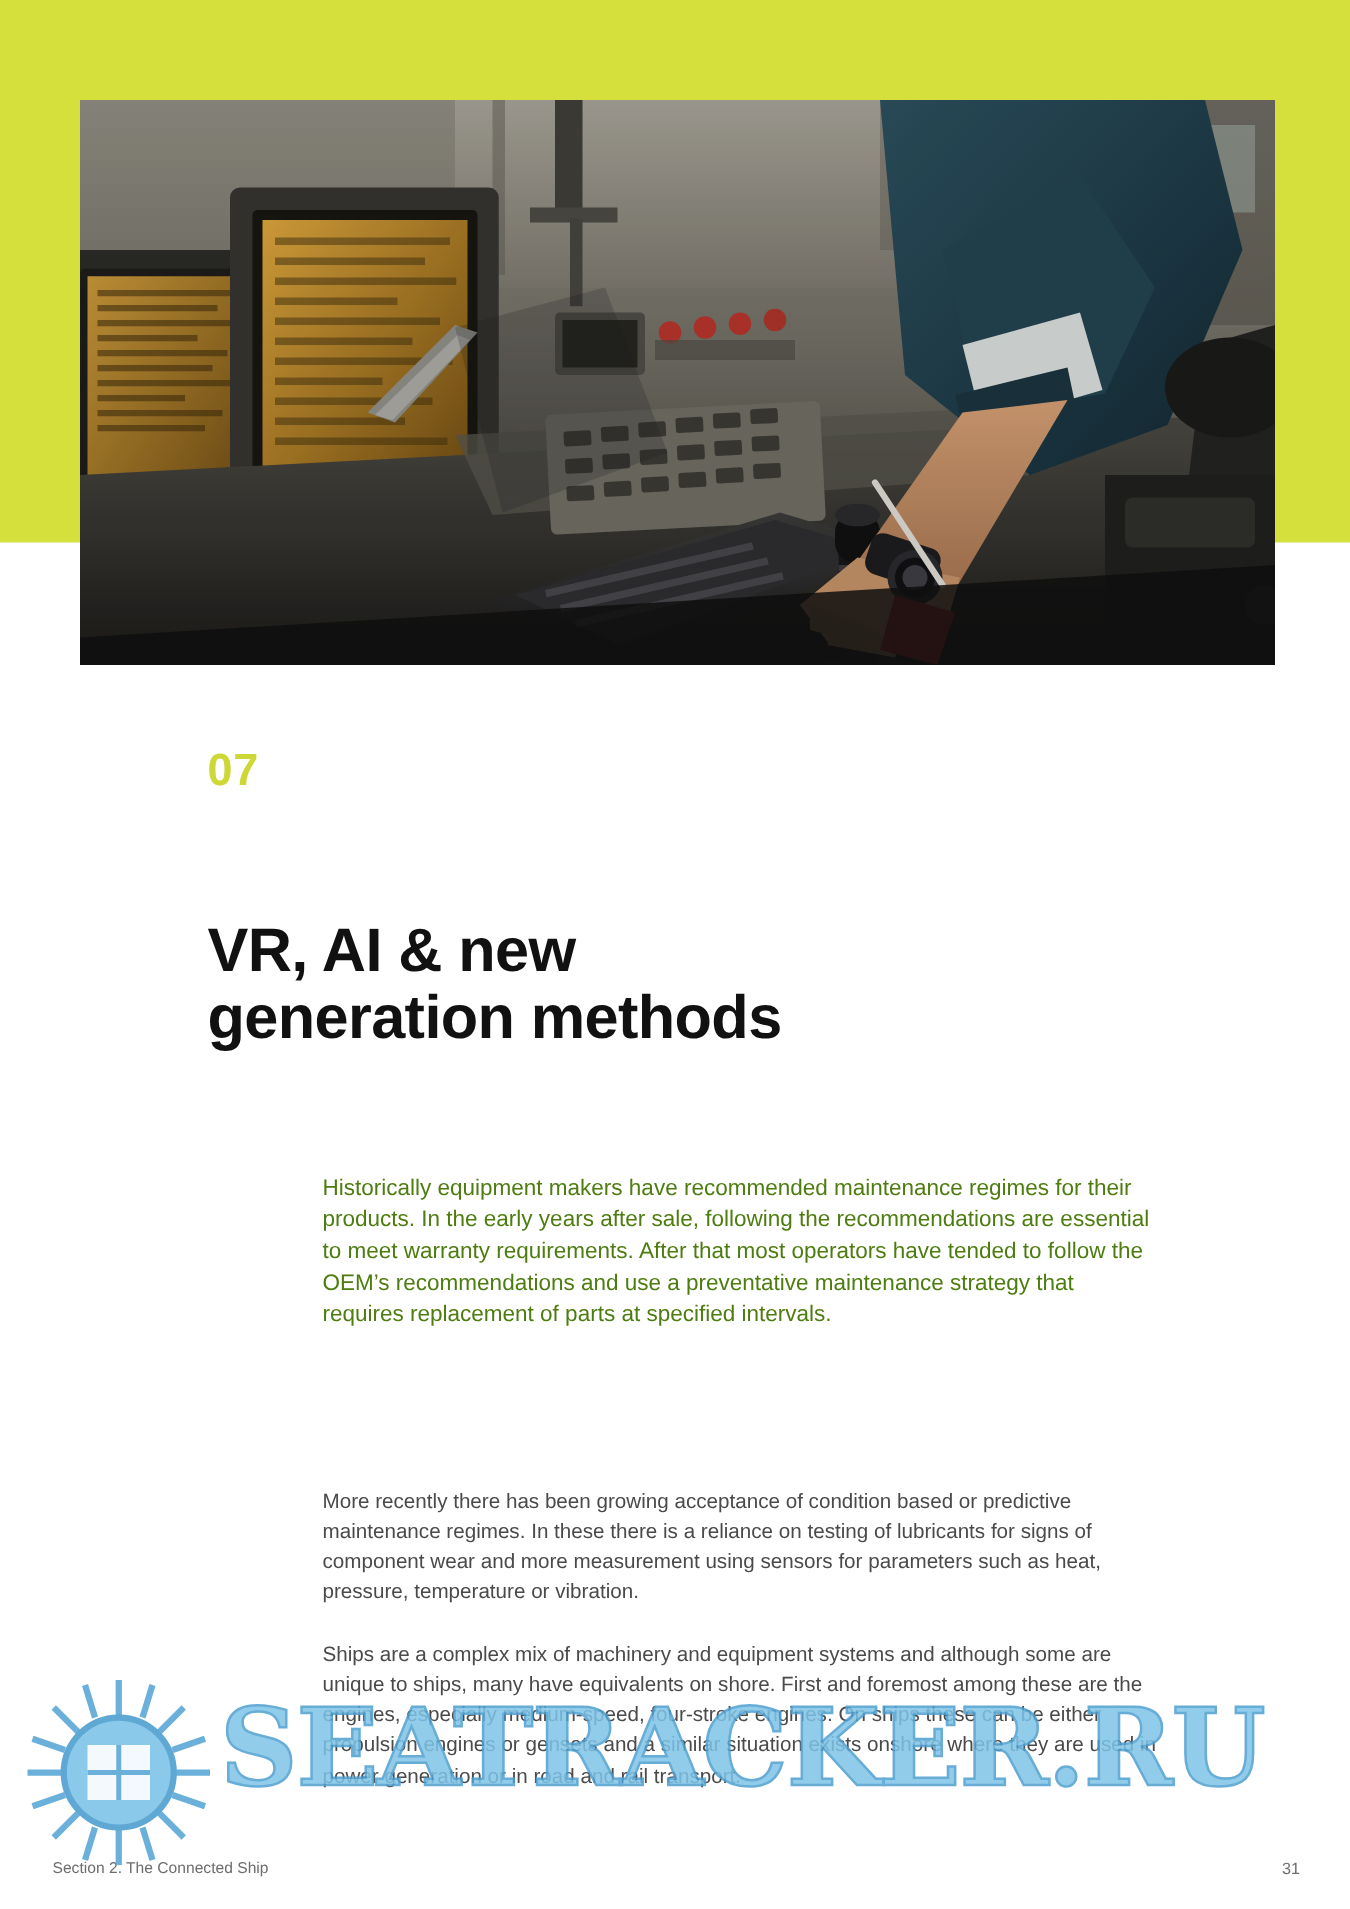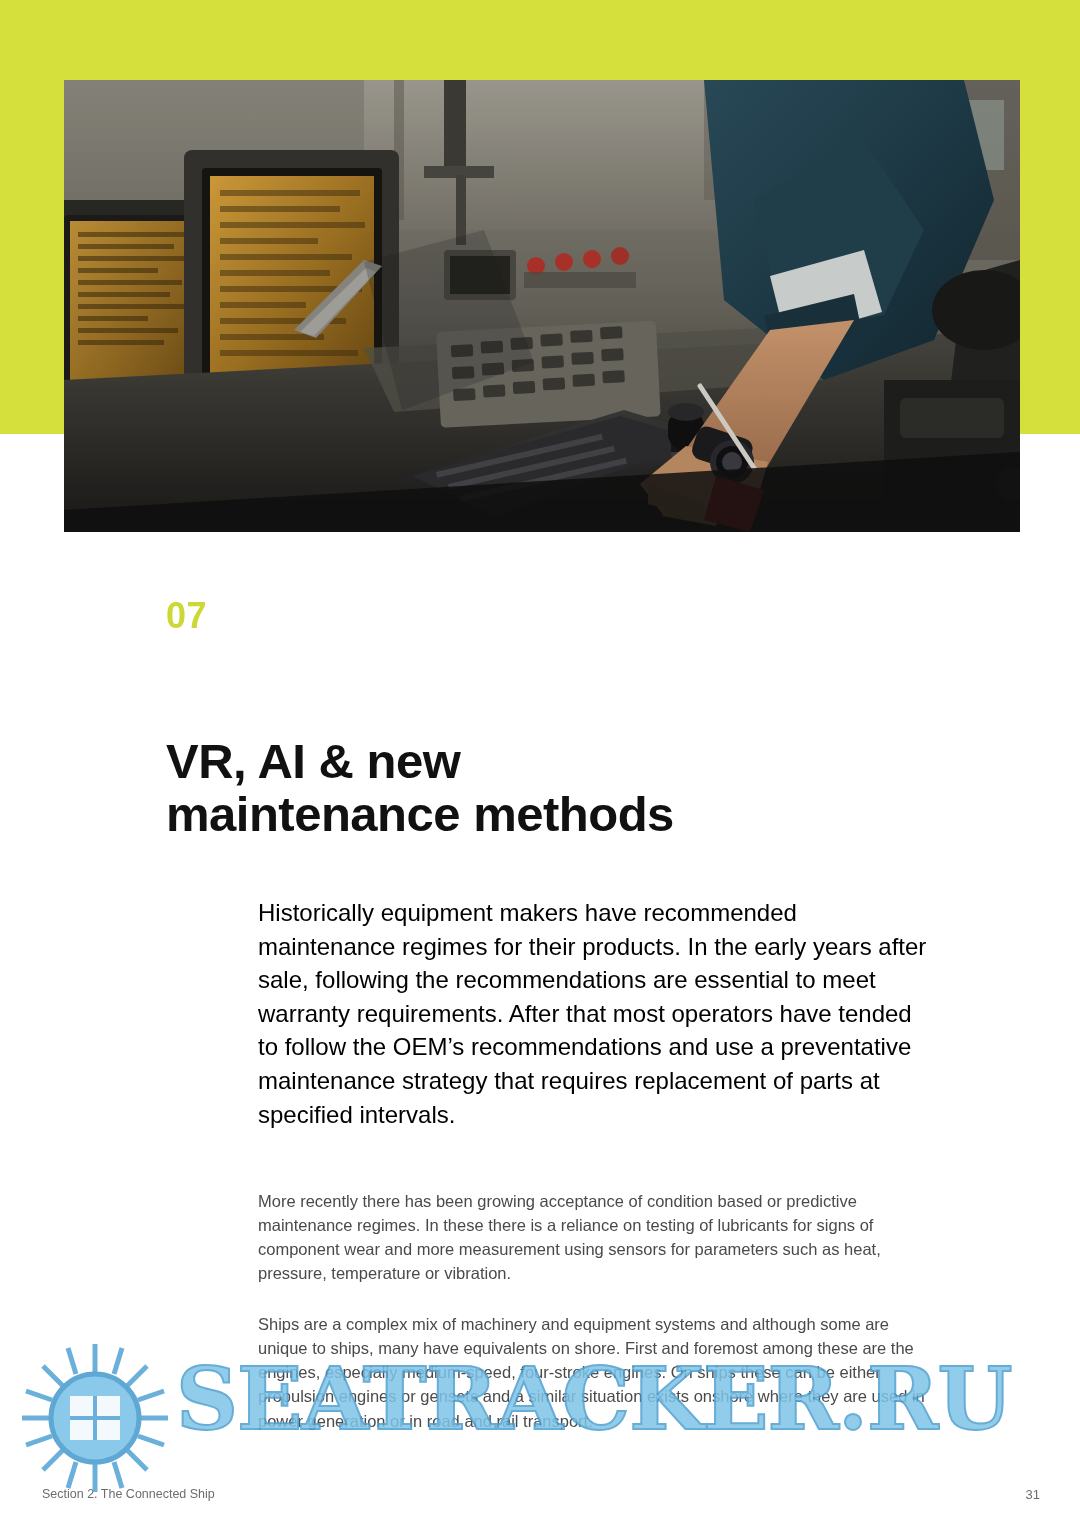--- a/index.html
+++ b/index.html
@@ -57,25 +57,25 @@
     font-weight: bold;
     color: #111111;
     line-height: 1.08;
     letter-spacing: -0.5px;
   }
   .page-title span { display: block; }
 
   .lead {
     position: absolute;
     left: 258px;
-    top: 872px;
+    top: 920px;
     width: 670px;
-    font-size: 24px;
+    font-size: 18px;
     line-height: 1.40;
-    color: #000000;
+    color: #4d7c0f;
   }
 
   .body-para {
     position: absolute;
     left: 258px;
     width: 668px;
     font-size: 16.5px;
     line-height: 1.47;
     color: #4a4a4a;
   }
@@ -317,21 +317,21 @@
 
     <path d="M0 430 L956 372 L956 452 L0 452 Z" fill="#111110" opacity="0.85"></path>
     <rect x="0" y="0" width="956" height="452" fill="#000" opacity="0.06"></rect>
   </svg>
 </div>
 
 <div class="section-number">07</div>
 
 <h1 class="page-title">
   <span>VR, AI &amp; new</span>
-  <span>maintenance methods</span>
+  <span>generation methods</span>
 </h1>
 
 <p class="lead">Historically equipment makers have recommended maintenance regimes for their products. In the early years after sale, following the recommendations are essential to meet warranty requirements. After that most operators have tended to follow the OEM’s recommendations and use a preventative maintenance strategy that requires replacement of parts at specified intervals.</p>
 
 <p class="body-para p1">More recently there has been growing acceptance of condition based or predictive maintenance regimes. In these there is a reliance on testing of lubricants for signs of component wear and more measurement using sensors for parameters such as heat, pressure, temperature or vibration.</p>
 <p class="body-para p2">Ships are a complex mix of machinery and equipment systems and although some are unique to ships, many have equivalents on shore. First and foremost among these are the engines, especially medium-speed, four-stroke engines. On ships these can be either propulsion engines or gensets and a similar situation exists onshore where they are used in power generation or in road and rail transport.</p>
 
 <div class="footer-left">Section 2. The Connected Ship</div>
 <div class="footer-right">31</div>
 

